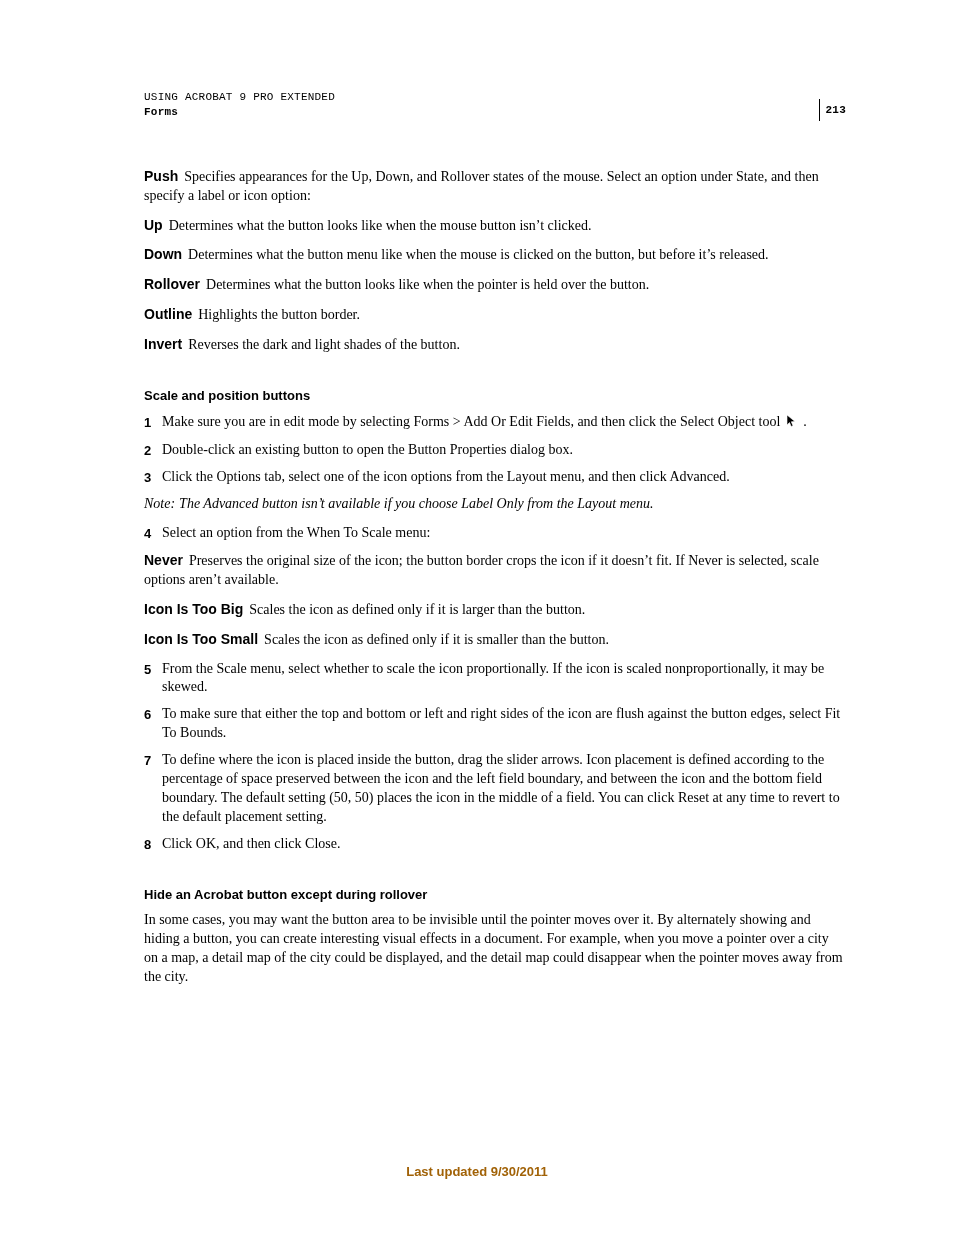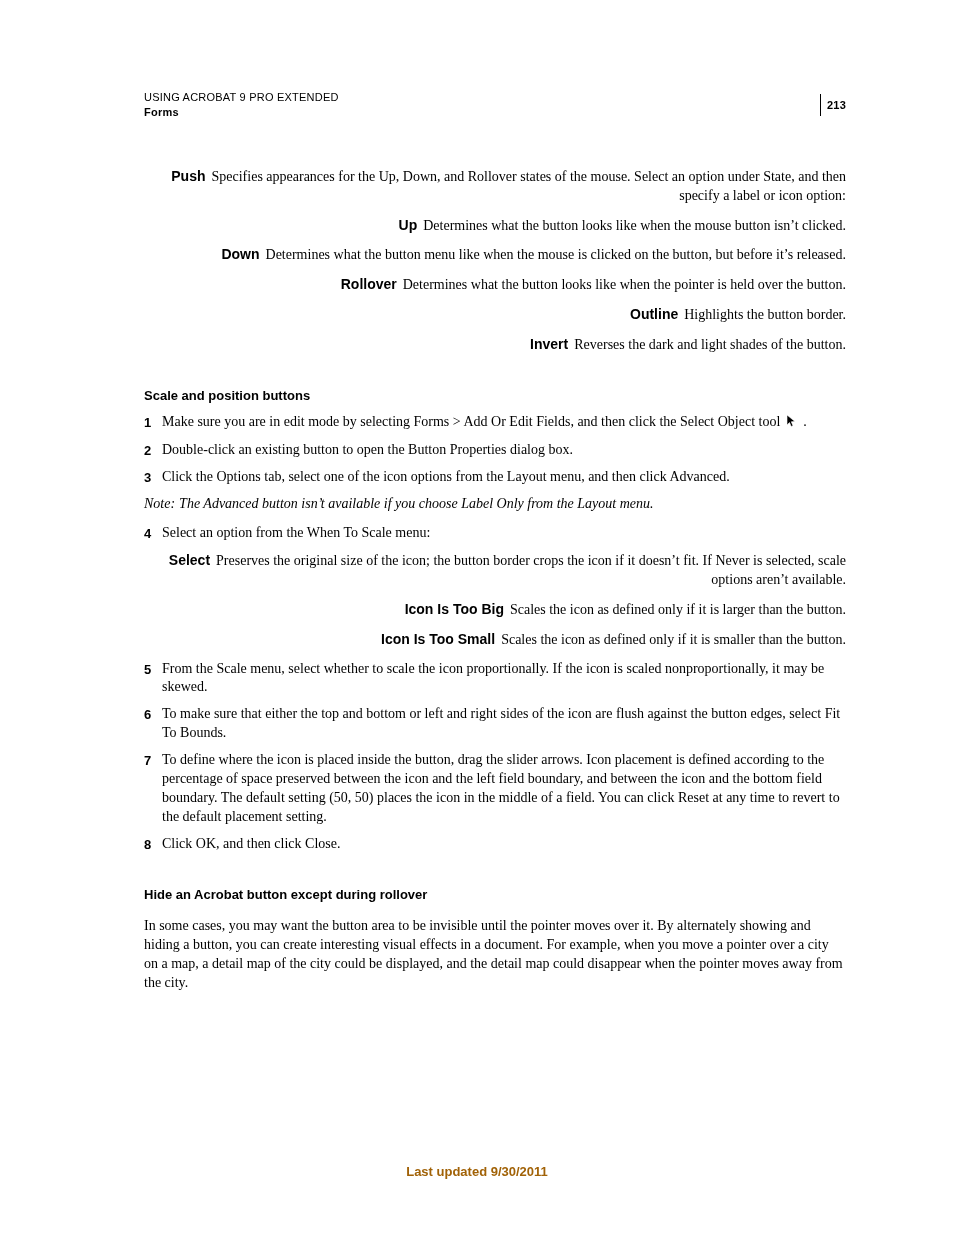--- a/index.html
+++ b/index.html
@@ -12,22 +12,22 @@
     height: 1235px;
     position: relative;
   }
   .page {
     padding: 90px 108px 0 144px;
     box-sizing: border-box;
   }
   .header-row {
     display: flex;
     justify-content: space-between;
-    align-items: center;
-    font-family: Liberation Sans, sans-serif;
+    align-items: flex-end;
+    font-family: Liberation Mono, monospace;
     font-size: 11px;
     letter-spacing: 0.02em;
   }
   .header-left { line-height: 1.4; }
   .header-title { text-transform: none; }
   .header-sub { font-weight: 700; }
   .header-right {
     display: flex;
     align-items: center;
   }
@@ -36,21 +36,21 @@
     height: 22px;
     background: #000;
     margin: 0 6px 0 10px;
   }
   .page-number { font-weight: 700; font-size: 11px; }
   .body {
     margin-top: 46px;
     font-size: 14px;
     line-height: 1.35;
   }
-  .term-block { margin: 0 0 10px 0; text-align: right; }
+  .term-block { margin: 0 0 10px 0; }
   .term-label {
     font-family: "Myriad Pro", Arial, sans-serif;
     font-weight: 700;
     padding-right: 6px;
   }
   .h2 {
     font-family: "Myriad Pro", Arial, sans-serif;
     font-weight: 700;
     font-size: 13px;
     margin: 32px 0 8px 0;
@@ -64,21 +64,21 @@
     font-weight: 700;
     font-size: 13px;
     width: 18px;
     flex: 0 0 18px;
     padding-top: 1px;
   }
   .step-text { flex: 1; }
   .note { margin: 4px 0 10px 0; }
   .note-label { font-style: italic; font-weight: 400; padding-right: 4px; }
   .note-text { font-style: italic; }
-  .para { margin: 14px 0 10px 0; }
+  .para { margin: 8px 0 10px 0; }
   .cursor-icon {
     display: inline-block;
     vertical-align: -2px;
     margin: 0 2px;
   }
   .footer {
     position: absolute;
     left: 0; right: 0;
     bottom: 56px;
     text-align: center;
@@ -138,21 +138,21 @@
       </div>
 
     <div class="note"><span class="note-label">Note:</span><span class="note-text">The Advanced button isn’t available if you choose Label Only from the Layout menu.</span></div>
 
     <div class="step">
         <div class="step-num">4</div>
         <div class="step-text">Select an option from the When To Scale menu:</div>
       </div>
 
     <div>
-      <div class="term-block"><span class="term-label">Select</span><span>Preserves the original size of the icon; the button border crops the icon if it doesn’t fit. If Never is selected, scale options aren’t available.</span></div>
+      <div class="term-block"><span class="term-label">Never</span><span>Preserves the original size of the icon; the button border crops the icon if it doesn’t fit. If Never is selected, scale options aren’t available.</span></div>
       <div class="term-block"><span class="term-label">Icon Is Too Big</span><span>Scales the icon as defined only if it is larger than the button.</span></div>
       <div class="term-block"><span class="term-label">Icon Is Too Small</span><span>Scales the icon as defined only if it is smaller than the button.</span></div>
     </div>
 
     <div class="step">
         <div class="step-num">5</div>
         <div class="step-text">From the Scale menu, select whether to scale the icon proportionally. If the icon is scaled nonproportionally, it may be skewed.</div>
       </div>
     <div class="step">
         <div class="step-num">6</div>

